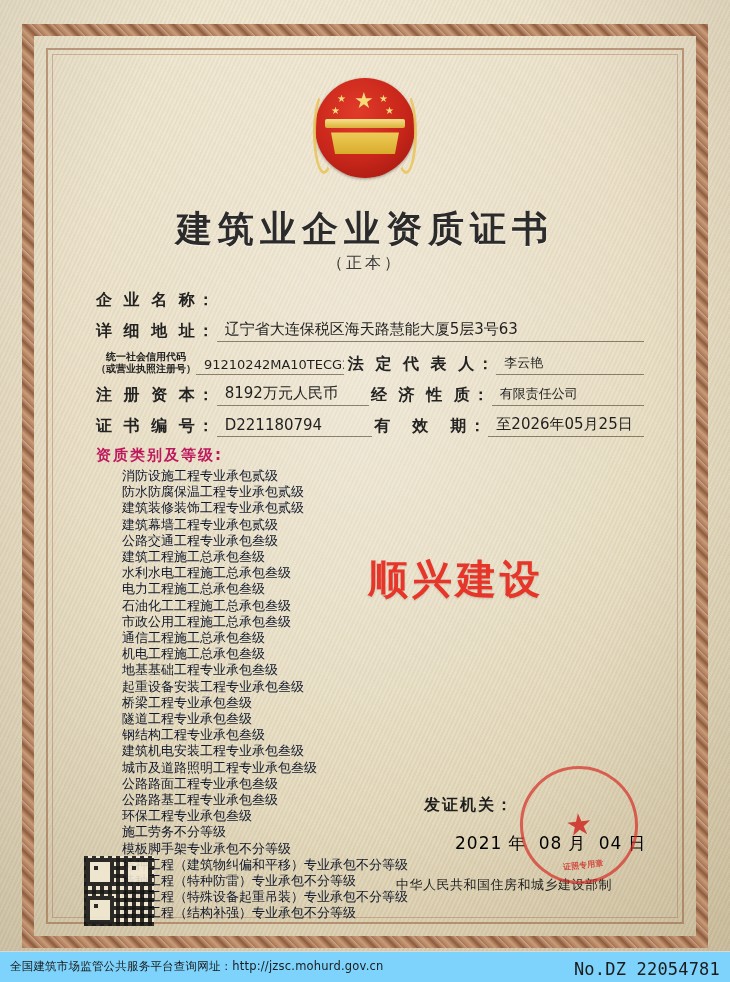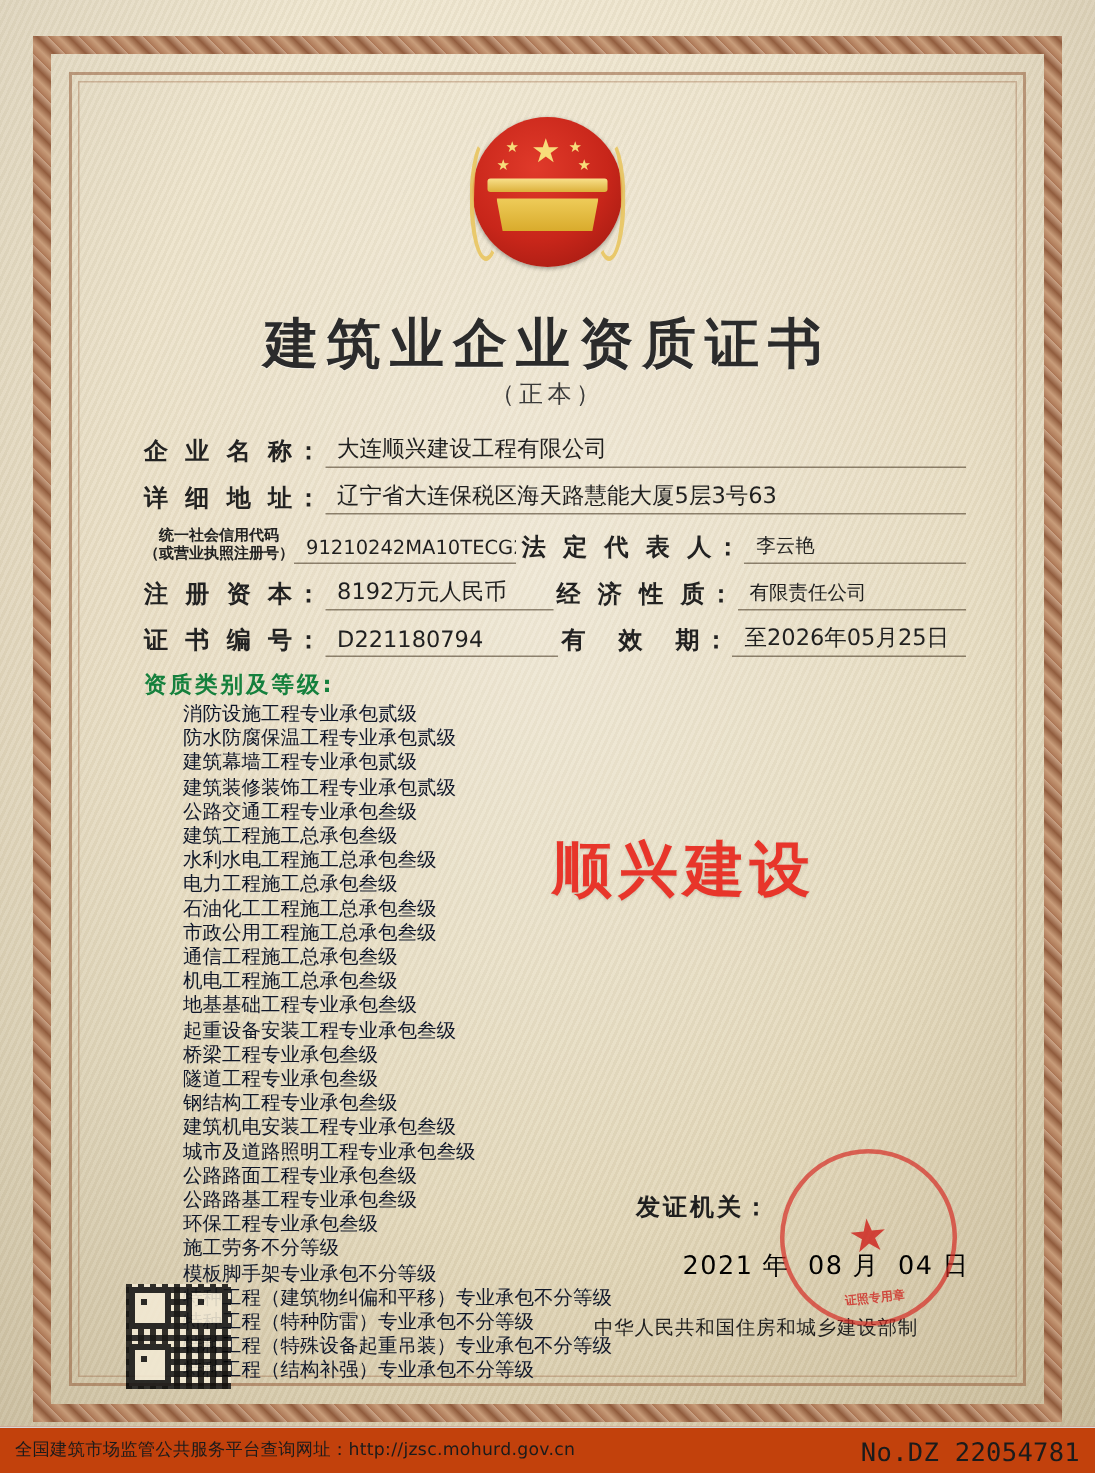--- a/index.html
+++ b/index.html
@@ -179,21 +179,21 @@
     white-space: nowrap;
     overflow: hidden;
   }
   .val.sm { font-size: 13px; }
 
   .qual-head {
     margin-top: 6px;
     font-size: 15px;
     font-weight: bold;
     letter-spacing: 2px;
-    color: #15803d;
+    color: #be185d;
   }
   .qual-list {
     margin-top: 3px;
     padding-left: 26px;
     font-size: 13px;
     line-height: 16.2px;
     color: #0f172a;
     font-family: "DejaVu Sans", sans-serif;
   }
   .qual-list div { white-space: nowrap; }
@@ -300,21 +300,21 @@
   .qr .fp1 { left: 2px; top: 2px; }
   .qr .fp2 { right: 2px; top: 2px; }
   .qr .fp3 { left: 2px; bottom: 2px; }
 
   
   .footer {
     position: absolute;
     left: 0; right: 0;
     bottom: 0;
     height: 30px;
-    background: #c2410c;
+    background: #7dd3fc;
     border-top: 1px solid #d8d8d8;
   }
   .footer .left {
     position: absolute;
     left: 10px;
     top: 7px;
     font-size: 11.5px;
     color: #1b1b1b;
     font-family: "DejaVu Sans", sans-serif;
     letter-spacing: 0.2px;
@@ -352,21 +352,20 @@
     <div class="gate"></div>
   </div>
 
   <div class="title">建筑业企业资质证书</div>
   <div class="subtitle">（正本）</div>
 
   <div class="fields">
 
     <div class="row">
       <div class="lab">企 业 名 称：</div>
-      <div class="val">大连顺兴建设工程有限公司</div>
     </div>
 
     <div class="row">
       <div class="lab">详 细 地 址：</div>
       <div class="val">辽宁省大连保税区海天路慧能大厦5层3号63</div>
     </div>
 
     <div class="row">
       <div class="lab small">
         <div>统一社会信用代码</div>
@@ -388,22 +387,22 @@
       <div class="lab">证 书 编 号：</div>
       <div class="val" style="max-width:175px">D221180794</div>
       <div class="lab" style="margin-left:2px">有　效　期：</div>
       <div class="val" style="max-width:190px">至2026年05月25日</div>
     </div>
 
     <div class="qual-head">资质类别及等级:</div>
     <div class="qual-list">
       <div>消防设施工程专业承包贰级</div>
       <div>防水防腐保温工程专业承包贰级</div>
+      <div>建筑装修装饰工程专业承包贰级</div>
       <div>建筑幕墙工程专业承包贰级</div>
-      <div>建筑装修装饰工程专业承包贰级</div>
       <div>公路交通工程专业承包叁级</div>
       <div>建筑工程施工总承包叁级</div>
       <div>水利水电工程施工总承包叁级</div>
       <div>电力工程施工总承包叁级</div>
       <div>石油化工工程施工总承包叁级</div>
       <div>市政公用工程施工总承包叁级</div>
       <div>通信工程施工总承包叁级</div>
       <div>机电工程施工总承包叁级</div>
       <div>地基基础工程专业承包叁级</div>
       <div>起重设备安装工程专业承包叁级</div>

